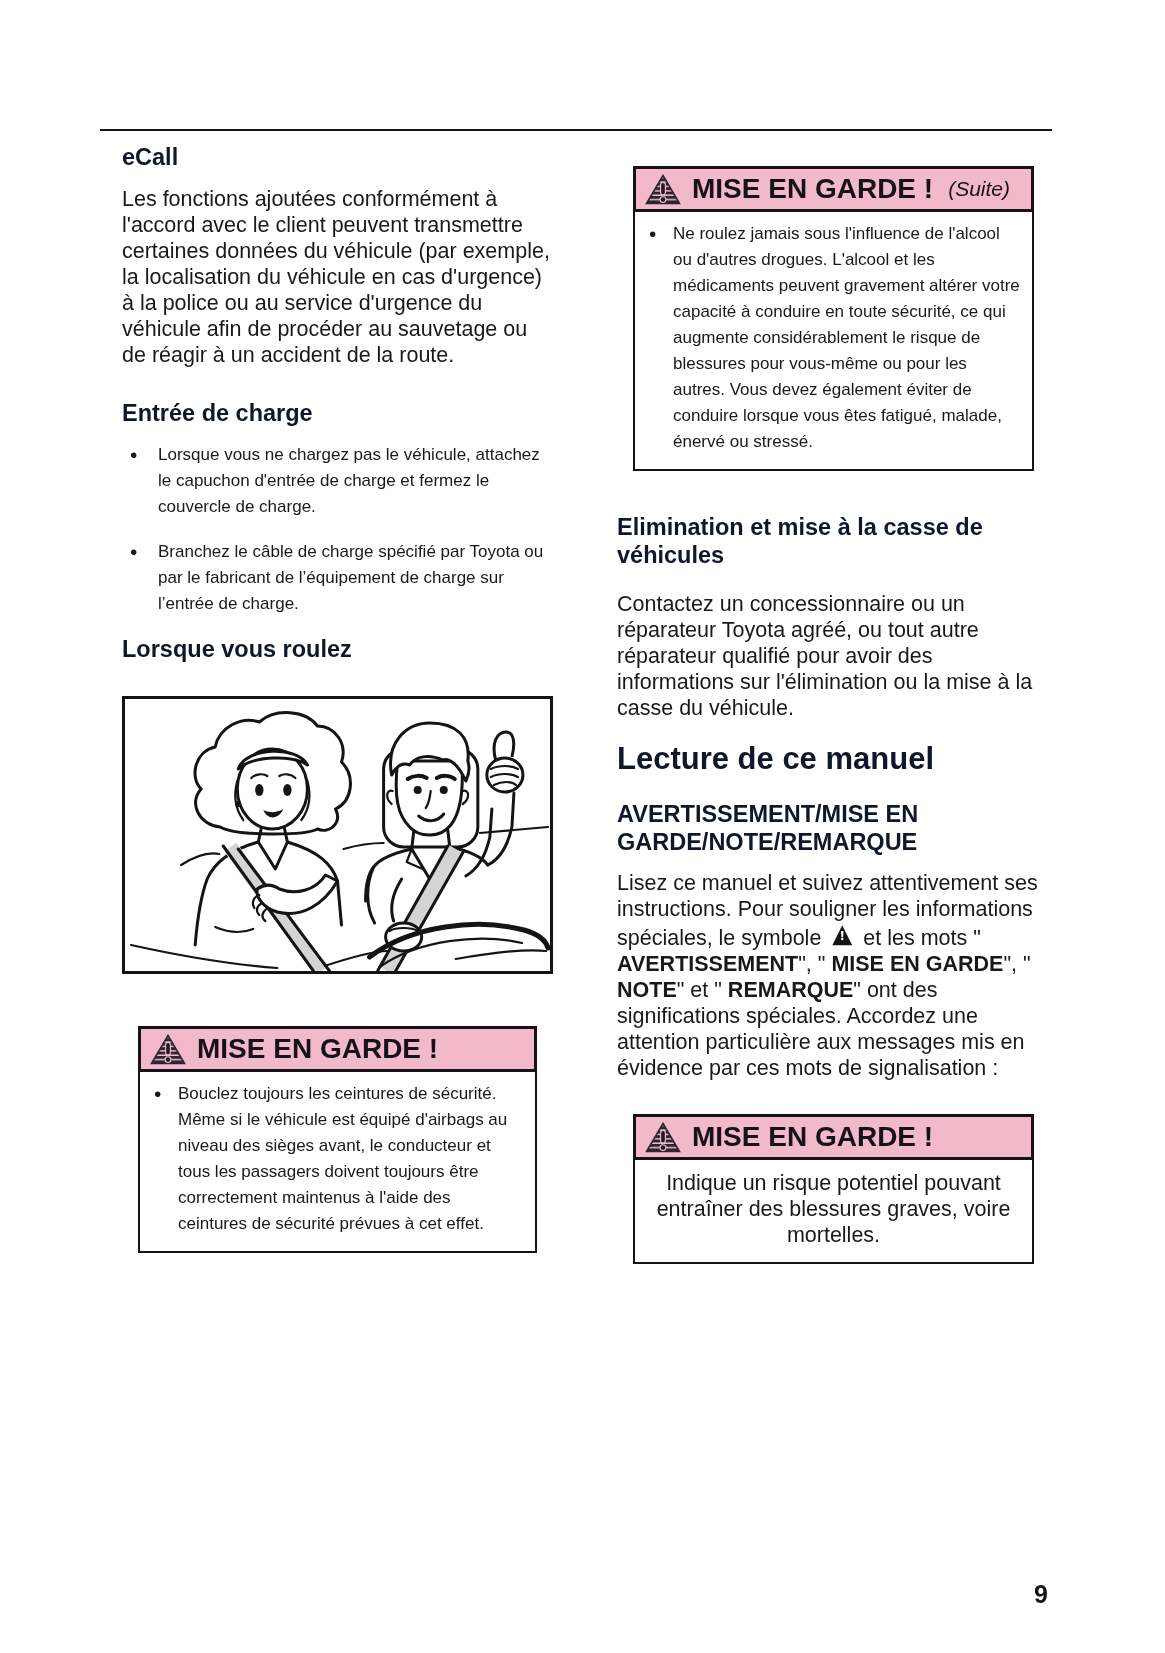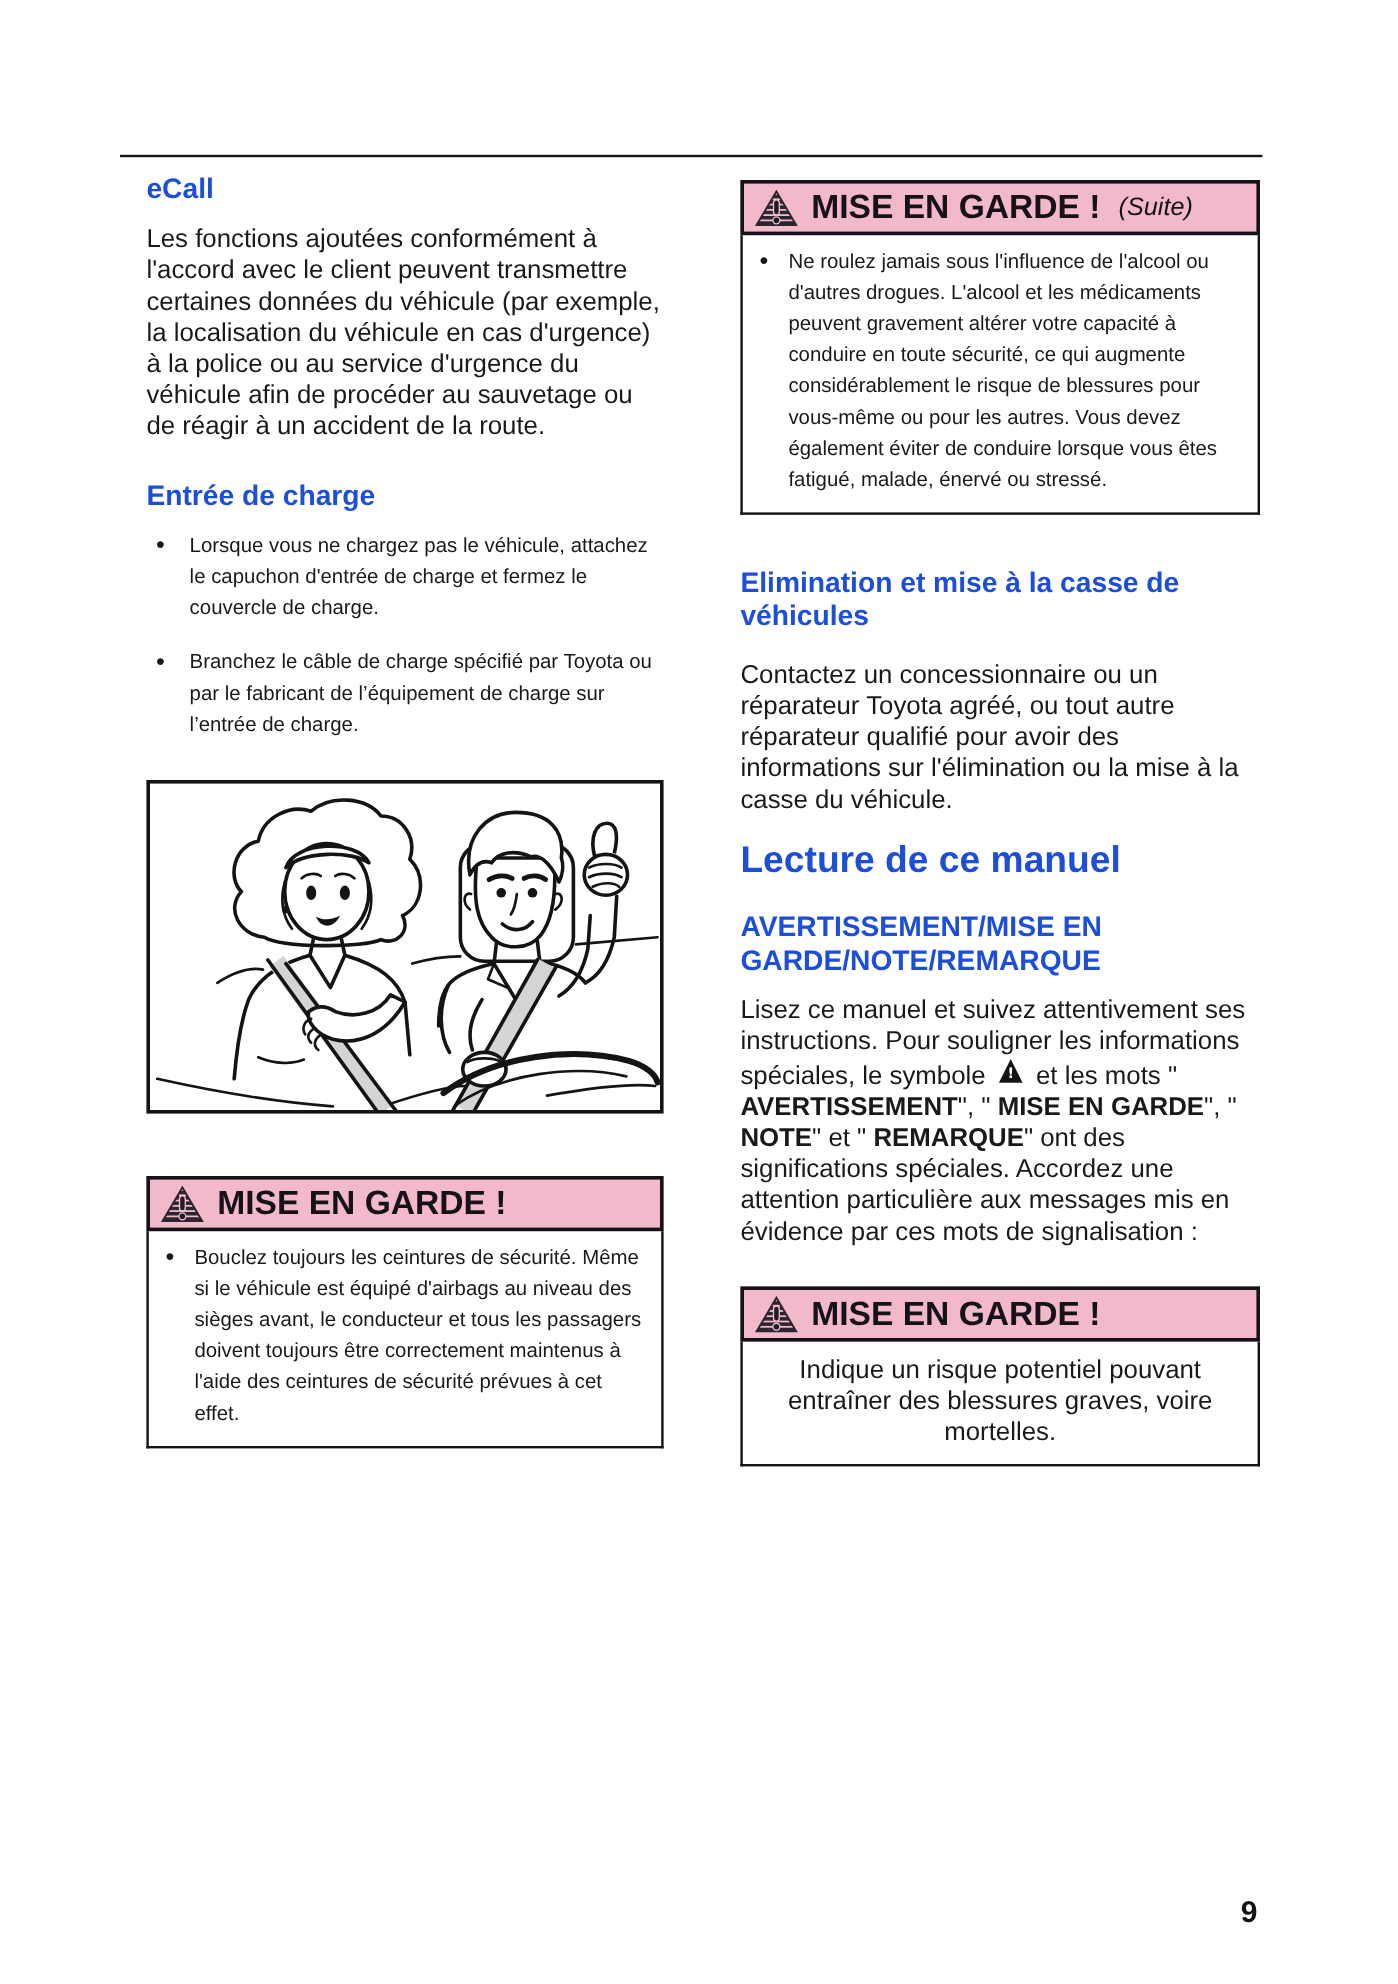--- a/index.html
+++ b/index.html
@@ -13,38 +13,38 @@
   }
   .top-rule{
     position:absolute;left:100px;top:129px;width:952px;height:2px;
     background:#161616;
   }
   .col{position:absolute;}
   .col-left{left:122px;top:143px;width:431px;}
   .col-right{left:617px;top:150px;width:433px;}
 
   .body-text{font-size:21.5px;line-height:26px;margin:0;}
-  h2,h3,h4{margin:0;color:#1d4ed8;}
+  h2,h3,h4{margin:0;color:#0f172a;}
   .h-sub{font-size:23.5px;line-height:28px;font-weight:700;}
   .h-big{font-size:31px;line-height:36px;font-weight:700;}
 
   
   .p-ecall{margin-top:15px;}
   .h-charge{margin-top:31px;}
   ul.plain{list-style:none;margin:15px 0 0 0;padding:0;}
   ul.plain li{position:relative;padding-left:36px;font-size:17px;line-height:26px;}
   ul.plain li + li{margin-top:19px;}
   ul.plain li::before{content:"\2022";position:absolute;left:8px;top:0;font-size:21px;}
   .h-driving{margin-top:18px;}
 
   figure.car-fig{margin:33px 0 0 0;border:3px solid #141414;height:272px;background:#fff;}
   figure.car-fig svg{display:block;width:100%;height:100%;}
 
   
-  .warnbox{margin:0;}
+  .warnbox{margin:16px;}
   .wb-head{
     background:#F2B9CB;
     border:3px solid #17121a;
     display:flex;align-items:center;gap:11px;
     padding:3px 9px;
   }
   .wb-title{font-weight:700;font-size:28px;line-height:34px;color:#17121a;}
   .wb-suite{font-weight:400;font-style:italic;font-size:21px;color:#17121a;margin-left:4px;}
   .wb-body{border:2px solid #17121a;border-top:none;padding:9px 12px 14px 4px;}
   .wb-body ul.plain{margin-top:0;}
@@ -102,20 +102,21 @@
 
     <h3 class="h-sub">eCall</h3>
     <p class="body-text p-ecall">Les fonctions ajoutées conformément à l'accord avec le client peuvent transmettre certaines données du véhicule (par exemple, la localisation du véhicule en cas d'urgence) à la police ou au service d'urgence du véhicule afin de procéder au sauvetage ou de réagir à un accident de la route.</p>
 
     <h3 class="h-sub h-charge">Entrée de charge</h3>
     <ul class="plain">
       <li><span>Lorsque vous ne chargez pas le véhicule, attachez le capuchon d'entrée de charge et fermez le couvercle de charge.</span></li>
       <li><span>Branchez le câble de charge spécifié par Toyota ou par le fabricant de l’équipement de charge sur l’entrée de charge.</span></li>
     </ul>
 
+    <h3 class="h-sub h-driving">Lorsque vous roulez</h3>
 
     <figure class="car-fig">
       <svg viewBox="0 0 424 272" preserveAspectRatio="none">
 
         <path class="ln-thin" d="M218,150 C232,146 248,144 258,144"></path>
         <path class="ln-thin" d="M56,166 C70,157 84,153 94,155"></path>
         <path class="ln-thin" d="M354,134 L422,128"></path>
         <path class="ln-thin" d="M6,246 C60,258 112,266 152,269"></path>
         <path class="ln-thin" d="M330,260 C370,253 404,250 420,252"></path>
         <path class="ln-thin" d="M196,268 C226,258 250,252 262,252"></path>

